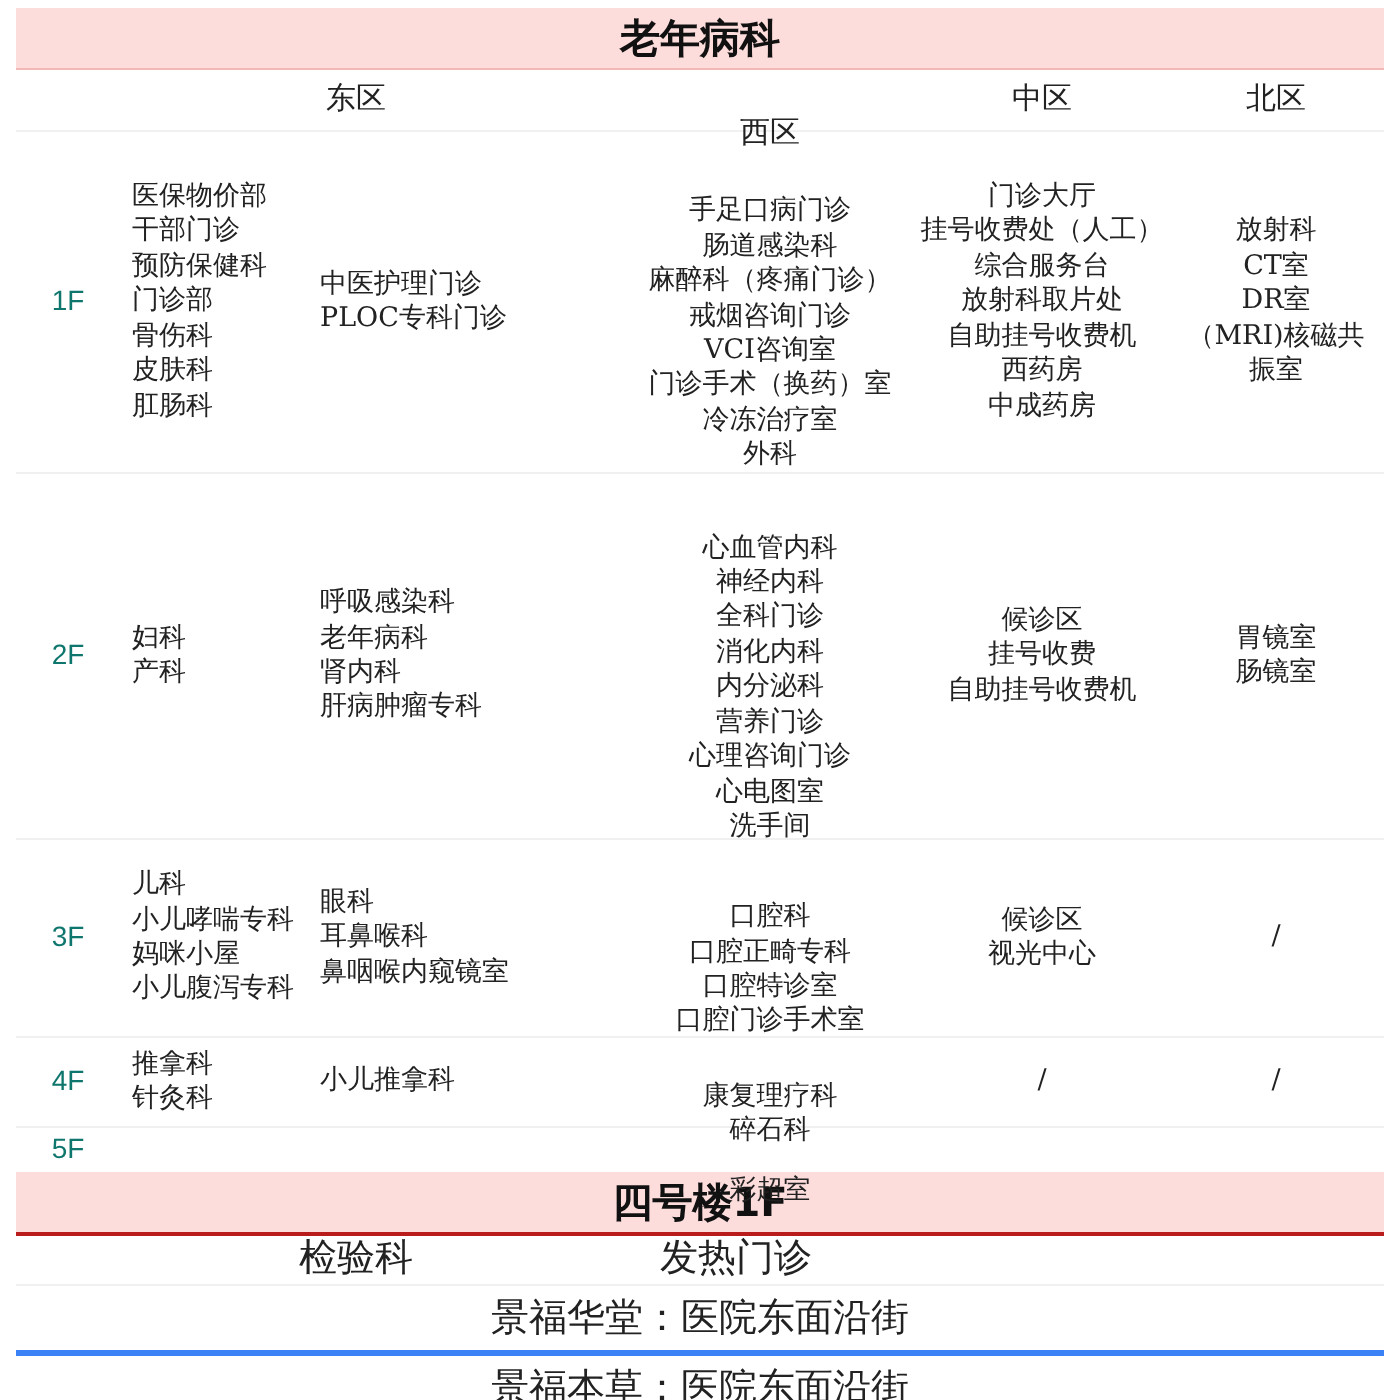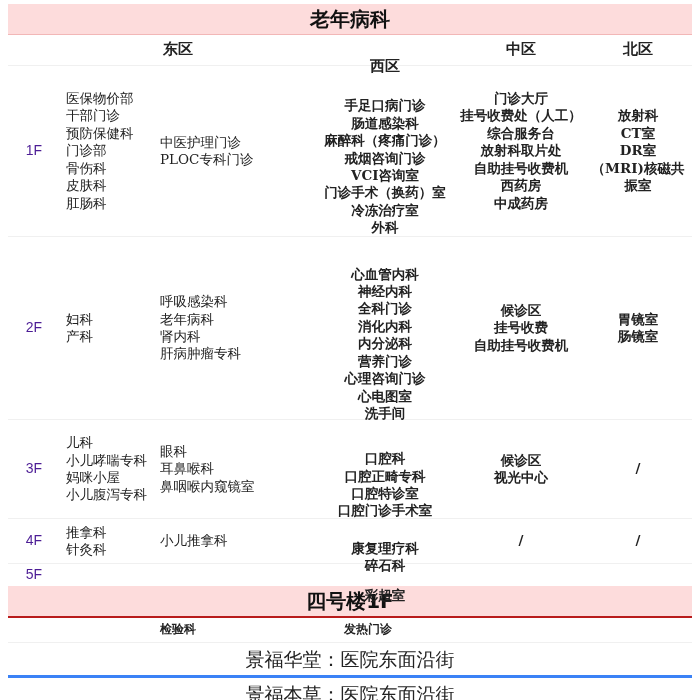--- a/index.html
+++ b/index.html
@@ -5,32 +5,32 @@
   html, body { margin:0; padding:0; background:#ffffff; }
   body { width:700px; height:700px; position:relative; overflow:hidden;
          font-family:"DejaVu Serif", "Liberation Serif", serif; color:#222; }
   .wrap { position:absolute; left:8px; top:4px; width:684px; }
   .band { background:#fddcdc; text-align:center; font-family:"DejaVu Sans","Liberation Sans",sans-serif;
           font-weight:bold; font-size:20px; color:#111; }
   .band.top { height:30px; line-height:30px; border-bottom:1px solid #f2b7b7; }
   .band.bot { height:30px; line-height:30px; border-bottom:2px solid #b91c1c;text-align:center; }
   .row { position:relative; border-bottom:1px solid #f0f0f0; }
   .cell { position:absolute; top:0; bottom:0; display:flex; align-items:center; font-size:13.5px; line-height:17.4px; }
-  .cell.center { justify-content:center; text-align:center;font-weight:bold; }
+  .cell.center { justify-content:center; text-align:center; }
   .cell.left { justify-content:flex-start; text-align:left; }
-  .floor { left:0; width:52px; justify-content:center; font-family:"Liberation Sans","DejaVu Sans",sans-serif; font-size:14px; color:#4c1d95; }
+  .floor { left:0; width:52px; justify-content:center; font-family:"Liberation Sans","DejaVu Sans",sans-serif; font-size:14px; color:#0f766e; }
   .e1 { left:58px; width:95px; }
   .e2 { left:152px; width:148px; }
   .w  { left:292px; width:170px;margin-top:32px; }
   .m  { left:448px; width:130px; }
   .n  { left:578px; width:104px; }
   .lines span { display:block; white-space:nowrap; }
   .hdr .cell { font-size:15px; }
   .hdr-e { left:100px; width:140px; }
-  .foot .cell { font-size:12px; }
+  .foot .cell { font-size:19px; }
   .addr { text-align:center; font-size:19px; height:32px; line-height:32px; border-bottom:3px solid #3b82f6; }
 </style>
 </head>
 <body>
 
 <div class="wrap">
 
   <div class="band top">老年病科</div>
 
   <div class="row hdr" style="height:30px;">

